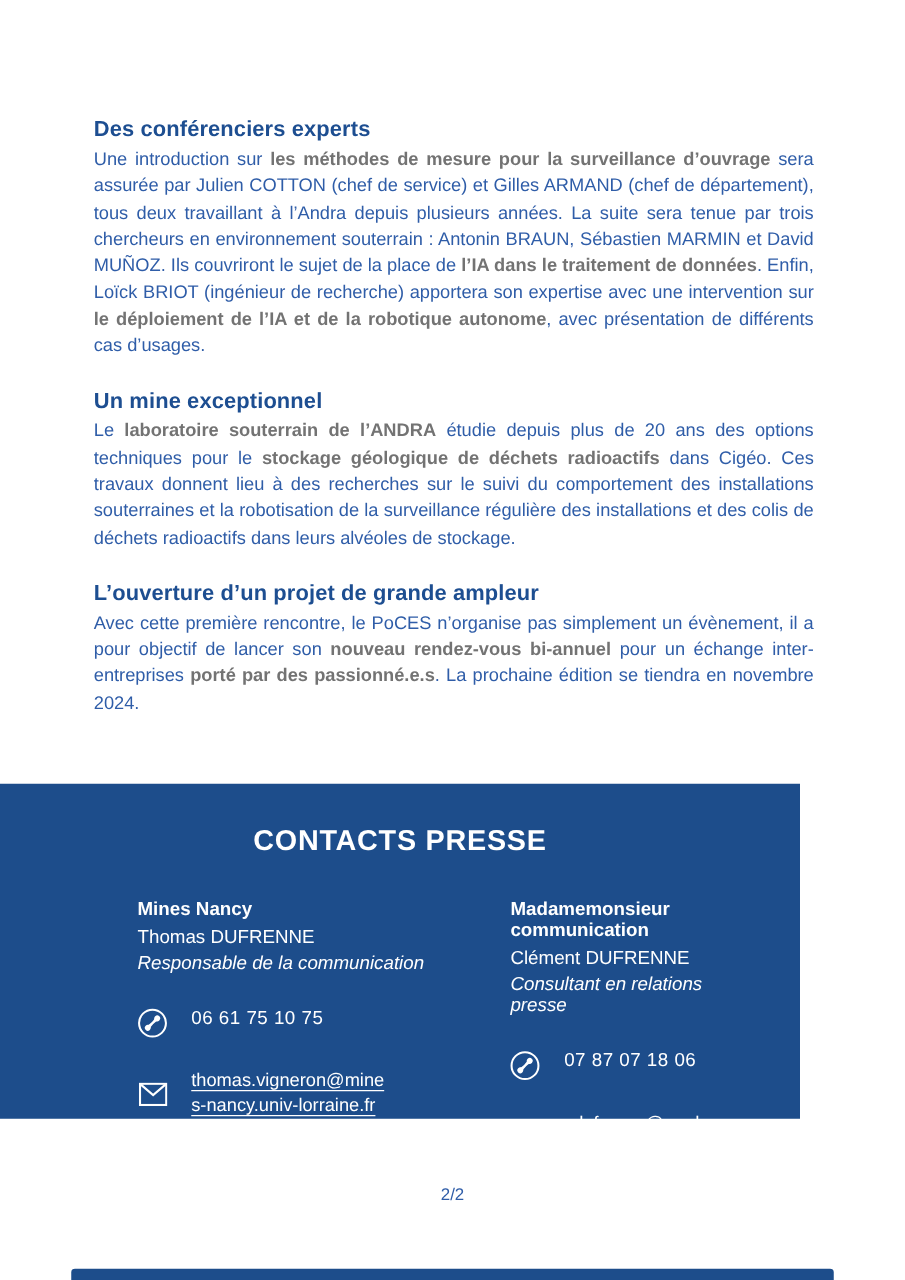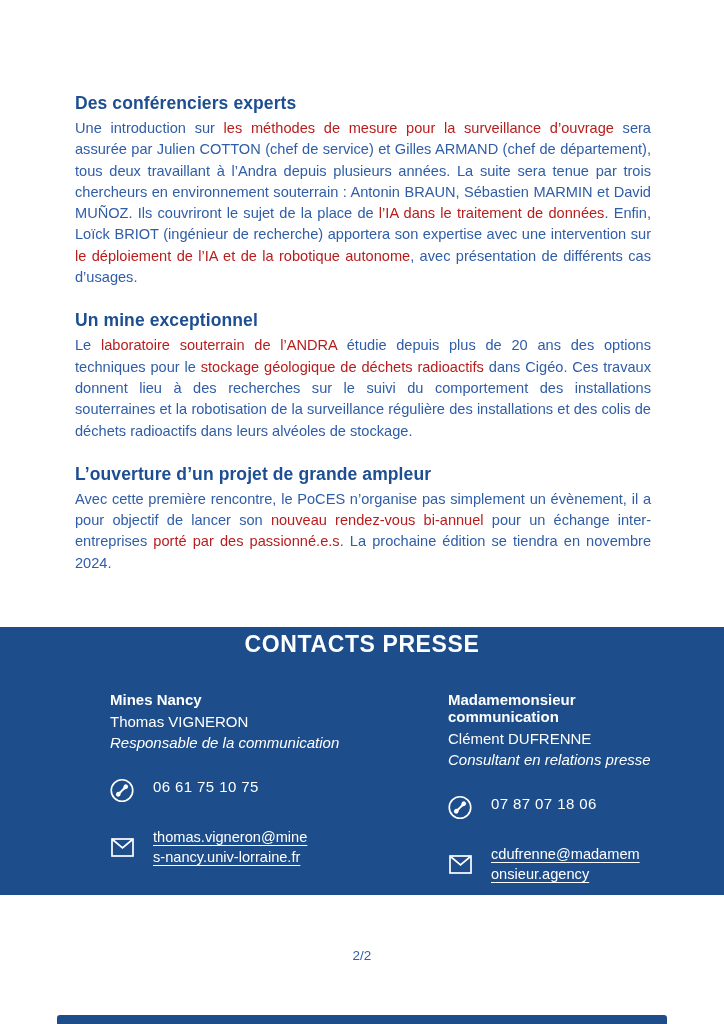--- a/index.html
+++ b/index.html
@@ -21,28 +21,28 @@
     color:#1d4e91;
     letter-spacing:0.1px;
   }
   .section p{
     margin:0;
     font-size:14.6px;
     line-height:21.3px;
     color:#2f5da8;
     text-align:justify;
   }
-  .section p .b{font-weight:normal;color:#b91c1c;}
+  .section p .b{font-weight:bold;color:#737373;}
   .section + .section{margin-top:22px;}
 
   
   .press-panel{
-    position:absolute;left:0;top:627px;width:724px;height:268px;
+    position:absolute;left:0;top:627px;width:640px;height:268px;
     background:#1d4d8b;color:#ffffff;box-sizing:border-box;
-    padding-top:4px;
+    padding-top:32px;
   }
   .press-title{
     margin:0;text-align:center;
     font-size:23px;font-weight:bold;letter-spacing:0.6px;
     color:#ffffff;
   }
   .cards{display:flex;margin:33px 40px 0 70px;}
   .card{width:298px;margin-left:40px;}
   .card:last-child{flex:1;}
   .card .org{font-size:15px;font-weight:bold;margin:0;}
@@ -89,21 +89,21 @@
 
   </main>
 
   <footer class="press-panel">
     <h1 class="press-title">CONTACTS PRESSE</h1>
 
     <div class="cards">
 
       <div class="card">
         <p class="org">Mines Nancy</p>
-        <p class="name">Thomas VIGNERON</p>
+        <p class="name">Thomas DUFRENNE</p>
         <p class="role">Responsable de la communication</p>
 
         <div class="row phone-row">
           <span class="ico">
             <svg width="25" height="25" viewBox="0 0 25 25">
               <circle cx="12.5" cy="12.5" r="11.2" fill="none" stroke="#ffffff" stroke-width="1.7"></circle>
               <g transform="rotate(45 12.5 12.5)">
                 <circle cx="12.5" cy="6.9" r="2.4" fill="#ffffff"></circle>
                 <circle cx="12.5" cy="18.1" r="2.4" fill="#ffffff"></circle>
                 <path d="M10.6 6.9 q1.9 5.6 0 11.2 l3.8 0 q-1.9 -5.6 0 -11.2 z" fill="#ffffff"></path>

